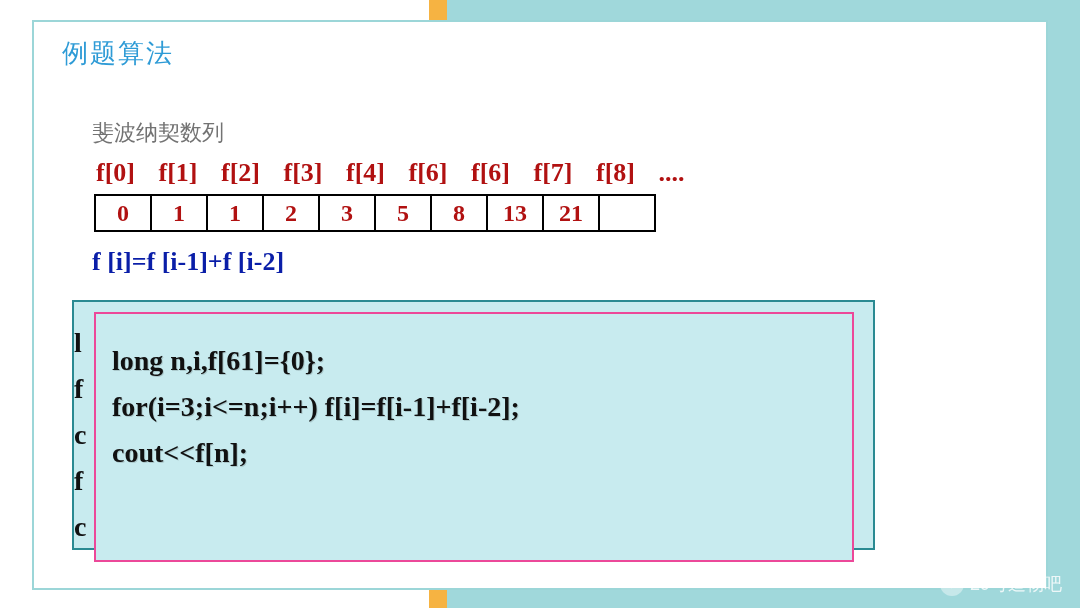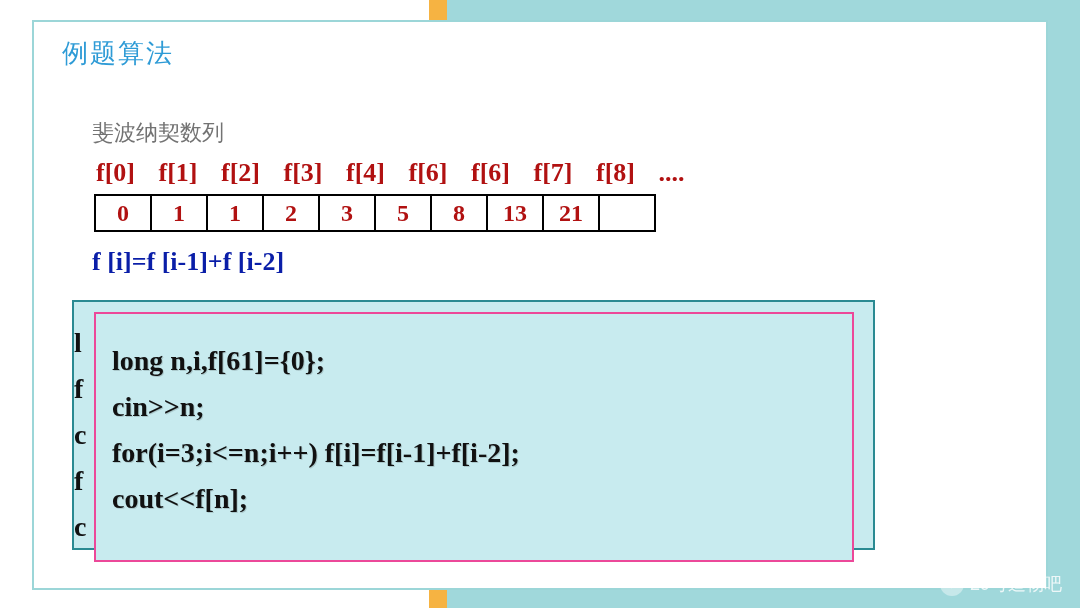--- a/index.html
+++ b/index.html
@@ -175,21 +175,20 @@
     <div class="code-back"></div>
     <div class="ghost-col">
       <div>l</div>
       <div>f</div>
       <div>c</div>
       <div>f</div>
       <div>c</div>
     </div>
     <div class="code-front">
       <div class="code-line">long  n,i,f[61]={0};</div>
-      <div class="code-line">cin&gt;&gt;n;</div>
       <div class="code-line">for(i=3;i&lt;=n;i++)  f[i]=f[i-1]+f[i-2];</div>
       <div class="code-line">cout&lt;&lt;f[n];</div>
     </div>
 
   </div>
 
   <div class="watermark">
     <span class="wm-icon">✦</span>
     <span>29号造物吧</span>
   </div>

